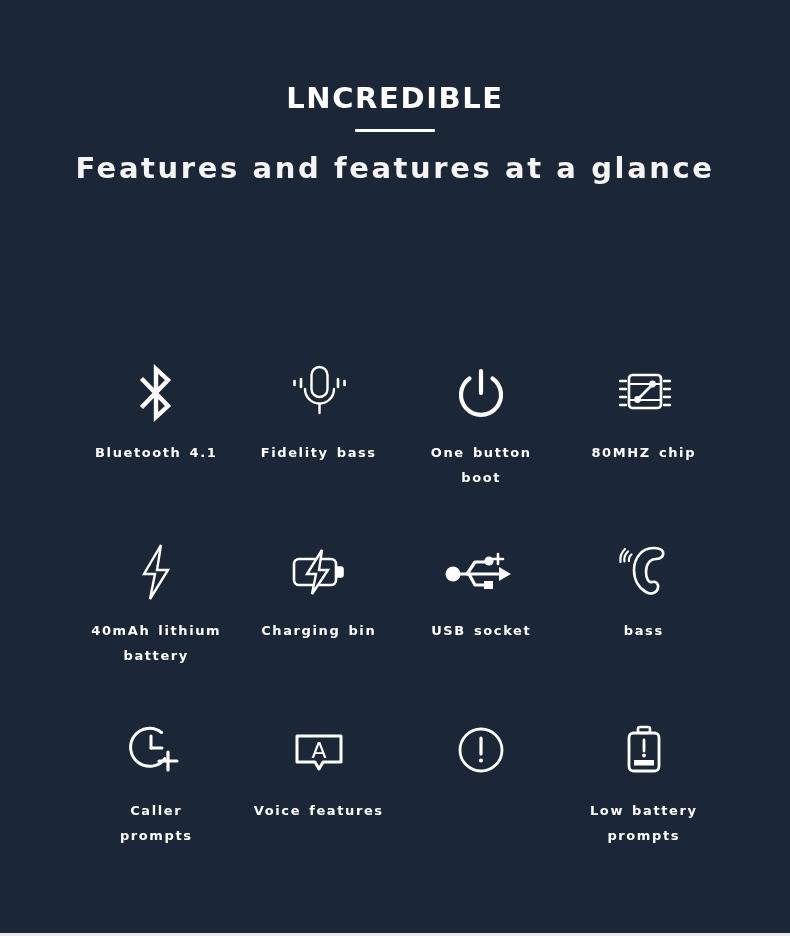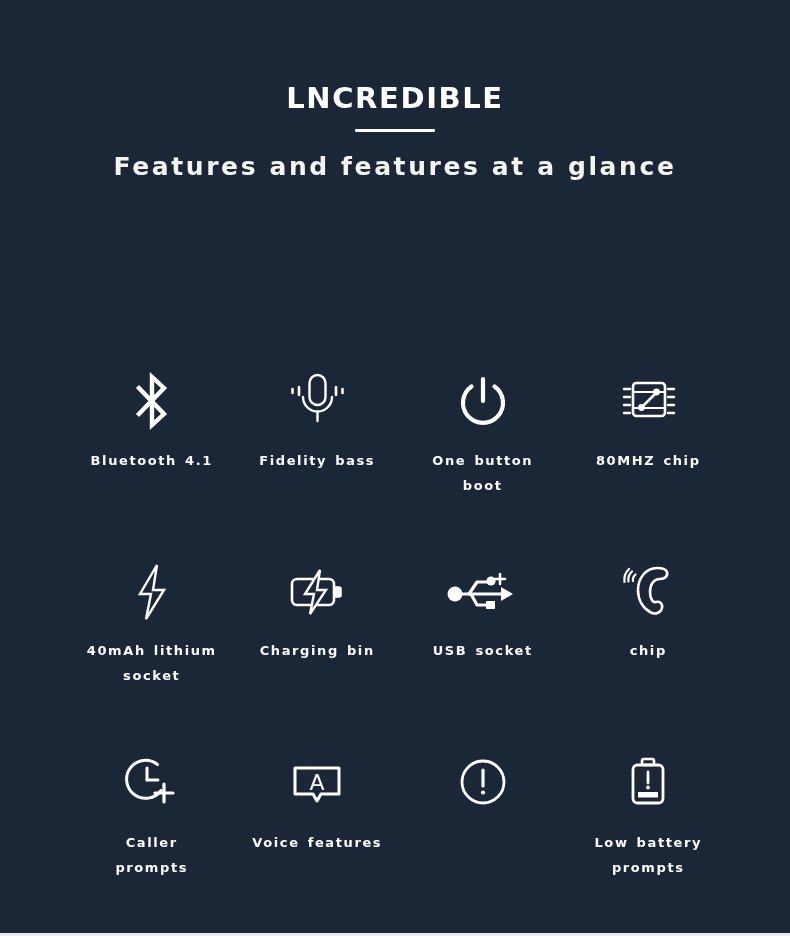--- a/index.html
+++ b/index.html
@@ -44,39 +44,38 @@
     width: 80px;
     height: 3px;
     background: #ffffff;
     margin: 16px auto 0 auto;
     border-radius: 1px;
   }
   .subtitle {
     margin: 0;
     padding-top: 22px;
     font-family: "DejaVu Sans", sans-serif;
-    font-size: 25px;
+    font-size: 29px;
     font-weight: bold;
     letter-spacing: 2.6px;
     color: #f4f4f2;
     line-height: 1;
   }
 
   
   .grid {
     position: absolute;
-    top: 368px;
+    top: 360px;
     left: 75px;
     width: 650px;
     display: grid;
     grid-template-columns: repeat(4, 1fr);
     grid-auto-rows: 180px;
     column-gap: 0px;
     row-gap: 0px;
-    gap: 12px;
   }
   .cell {
     display: flex;
     flex-direction: column;
     align-items: center;
     justify-content: flex-start;
     text-align: center;
   }
   .cell .icon-wrap {
     height: 66px;
@@ -178,21 +177,21 @@
       </span>
       <span class="label">80MHZ chip</span>
     </div>
 
     <div class="cell row2">
       <span class="icon-wrap">
         <svg width="44" height="62" viewBox="0 0 44 62">
           <path d="M27 4 L10 33 L21 33 L16 58 L34 29 L23 29 Z" fill="none" stroke="#ffffff" stroke-width="2.4" stroke-linejoin="miter" stroke-linecap="butt"></path>
         </svg>
       </span>
-      <span class="label">40mAh lithium socket</span>
+      <span class="label">40mAh lithium battery</span>
     </div>
 
     <div class="cell row2">
       <span class="icon-wrap">
         <svg width="62" height="56" viewBox="0 0 62 56">
           <rect x="6" y="15" width="42" height="26" rx="5" ry="5" fill="none" stroke="#ffffff" stroke-width="2.6"></rect>
           <path d="M48 23 h5 a2 2 0 0 1 2 2 v6 a2 2 0 0 1 -2 2 h-5 z" fill="#ffffff" stroke="#ffffff" stroke-width="1.6" stroke-linejoin="round"></path>
           <path d="M34 6 L19 30 L28 30 L24 50 L40 26 L31 26 Z" fill="#1b2736" stroke="#ffffff" stroke-width="2.4" stroke-linejoin="miter"></path>
         </svg>
       </span>
@@ -218,21 +217,21 @@
 
     <div class="cell row2">
       <span class="icon-wrap">
         <svg width="56" height="60" viewBox="0 0 56 60">
           <path d="M37 6 C26 6 18 16 18 28 C18 38 23 46 30 50 C35 53 41 51 42 46 C43 41 39 39 36 40 C33 41 30 37 30 30 C30 22 34 17 40 17 C45 17 48 14 47 10 C46 7 42 6 37 6 Z" fill="none" stroke="#ffffff" stroke-width="2.6" stroke-linejoin="round"></path>
           <path d="M13 19 a7 7 0 0 1 2.5 -6.5" fill="none" stroke="#ffffff" stroke-width="2.2" stroke-linecap="round"></path>
           <path d="M8.5 19.5 a11 11 0 0 1 3.5 -10" fill="none" stroke="#ffffff" stroke-width="2.2" stroke-linecap="round"></path>
           <path d="M4.5 20 a15 15 0 0 1 4.5 -13" fill="none" stroke="#ffffff" stroke-width="2.2" stroke-linecap="round"></path>
         </svg>
       </span>
-      <span class="label">chip</span>
+      <span class="label">bass</span>
     </div>
 
     <div class="cell row3">
       <span class="icon-wrap">
         <svg width="58" height="56" viewBox="0 0 58 56">
           <path d="M34.5 8.5 A19 19 0 1 0 38 34.5" fill="none" stroke="#ffffff" stroke-width="3" stroke-linecap="round"></path>
           <line x1="24" y1="24" x2="24" y2="12" stroke="#ffffff" stroke-width="3" stroke-linecap="round"></line>
           <line x1="24" y1="24" x2="35" y2="24" stroke="#ffffff" stroke-width="3" stroke-linecap="round"></line>
           <line x1="41" y1="28" x2="41" y2="46" stroke="#ffffff" stroke-width="3.2" stroke-linecap="round"></line>
           <line x1="32" y1="37" x2="50" y2="37" stroke="#ffffff" stroke-width="3.2" stroke-linecap="round"></line>

